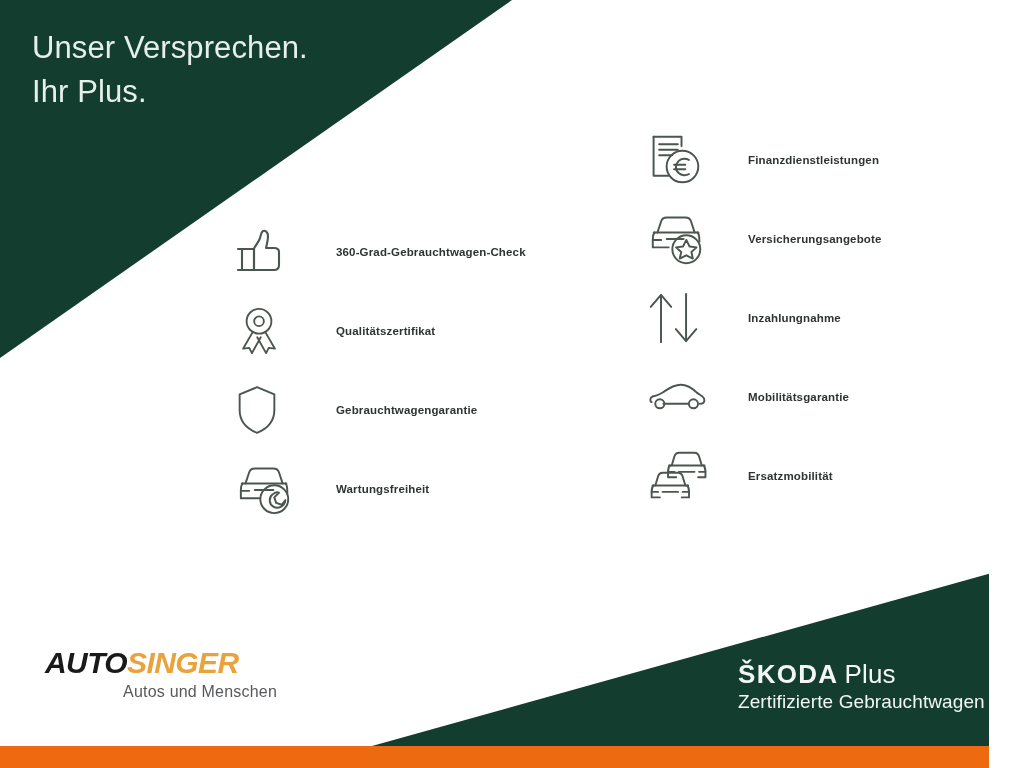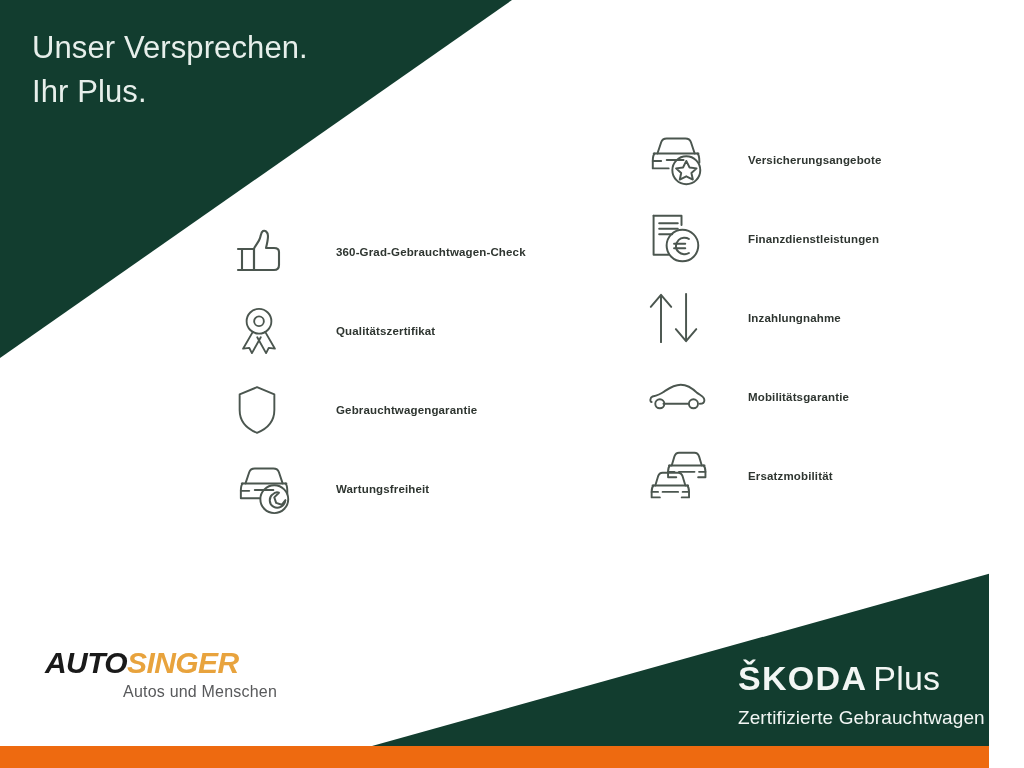--- a/index.html
+++ b/index.html
@@ -120,35 +120,35 @@
     letter-spacing: 0.2px;
   }
 
   
   .skoda-logo {
     position: absolute;
     left: 738px; top: 660px;
     color: #f2f6f4;
   }
   .skoda-logo .line1 {
-    font-size: 34px;
+    font-size: 26px;
     line-height: 1.1;
     white-space: nowrap;
   }
   .skoda-logo .sk-mark {
     font-weight: bold;
     letter-spacing: 1.3px;
   }
   .skoda-logo .sk-plus {
     font-weight: 300;
     letter-spacing: 0.2px;
     margin-left: 6px;
   }
   .skoda-logo .line2 {
-    margin-top: 10px;
+    margin-top: 2px;
     font-size: 19px;
     font-weight: 300;
     letter-spacing: 0.1px;
     white-space: nowrap;
   }
 </style>
 </head>
 <body>
 
 <div id="stage">
@@ -208,52 +208,52 @@
           <path d="M46 32 L41 37 L43 43 L49 45 L53 40 C52 47 45 50 40 47 C35 44 35 37 39 34 C41 32 44 31 46 32 Z"></path>
         </svg>
       </span>
       <span class="lbl">Wartungsfreiheit</span>
     </div>
 
 
   </div>
 
   <div class="col col-right">
-
-    <div class="feature">
-      <span class="ico">
-        <svg viewBox="0 0 62 58" width="58" height="54">
-          <path d="M10 22 L14 10 C15 7 17 6 20 6 H40 C43 6 45 7 46 10 L50 22"></path>
-          <path d="M6 22 H54"></path>
-          <path d="M7 22 C5 24 5 27 5 30 V38 H22"></path>
-          <path d="M53 22 C55 24 55 27 55 30 V32"></path>
-          <path d="M5 30 H14"></path>
-          <path d="M20 29 H38"></path>
-          <circle cx="41" cy="40" r="15"></circle>
-          <path d="M41 30 L44.5 37 L52 38 L46.5 43 L48 50 L41 46.5 L34 50 L35.5 43 L30 38 L37.5 37 Z"></path>
-        </svg>
-      </span>
-      <span class="lbl">Versicherungsangebote</span>
-    </div>
 
     <div class="feature">
       <span class="ico">
         <svg viewBox="0 0 58 58" width="54" height="54">
           <path d="M6 4 H36 V14"></path>
           <path d="M6 4 V46 H22"></path>
           <path d="M12 12 H32"></path>
           <path d="M12 18 H32"></path>
           <path d="M12 24 H26"></path>
           <circle cx="37" cy="36" r="17"></circle>
           <path d="M44 29 C41 27 36 27 33 30 C29 34 29 40 33 43 C36 46 41 46 44 44"></path>
           <path d="M28 34 H40"></path>
           <path d="M28 39 H40"></path>
         </svg>
       </span>
       <span class="lbl">Finanzdienstleistungen</span>
+    </div>
+
+    <div class="feature">
+      <span class="ico">
+        <svg viewBox="0 0 62 58" width="58" height="54">
+          <path d="M10 22 L14 10 C15 7 17 6 20 6 H40 C43 6 45 7 46 10 L50 22"></path>
+          <path d="M6 22 H54"></path>
+          <path d="M7 22 C5 24 5 27 5 30 V38 H22"></path>
+          <path d="M53 22 C55 24 55 27 55 30 V32"></path>
+          <path d="M5 30 H14"></path>
+          <path d="M20 29 H38"></path>
+          <circle cx="41" cy="40" r="15"></circle>
+          <path d="M41 30 L44.5 37 L52 38 L46.5 43 L48 50 L41 46.5 L34 50 L35.5 43 L30 38 L37.5 37 Z"></path>
+        </svg>
+      </span>
+      <span class="lbl">Versicherungsangebote</span>
     </div>
 
     <div class="feature">
       <span class="ico">
         <svg viewBox="0 0 56 60" width="52" height="56">
           <path d="M14 56 V6"></path>
           <path d="M3 18 L14 5 L25 18"></path>
           <path d="M41 4 V54"></path>
           <path d="M30 42 L41 55 L52 42"></path>
         </svg>

